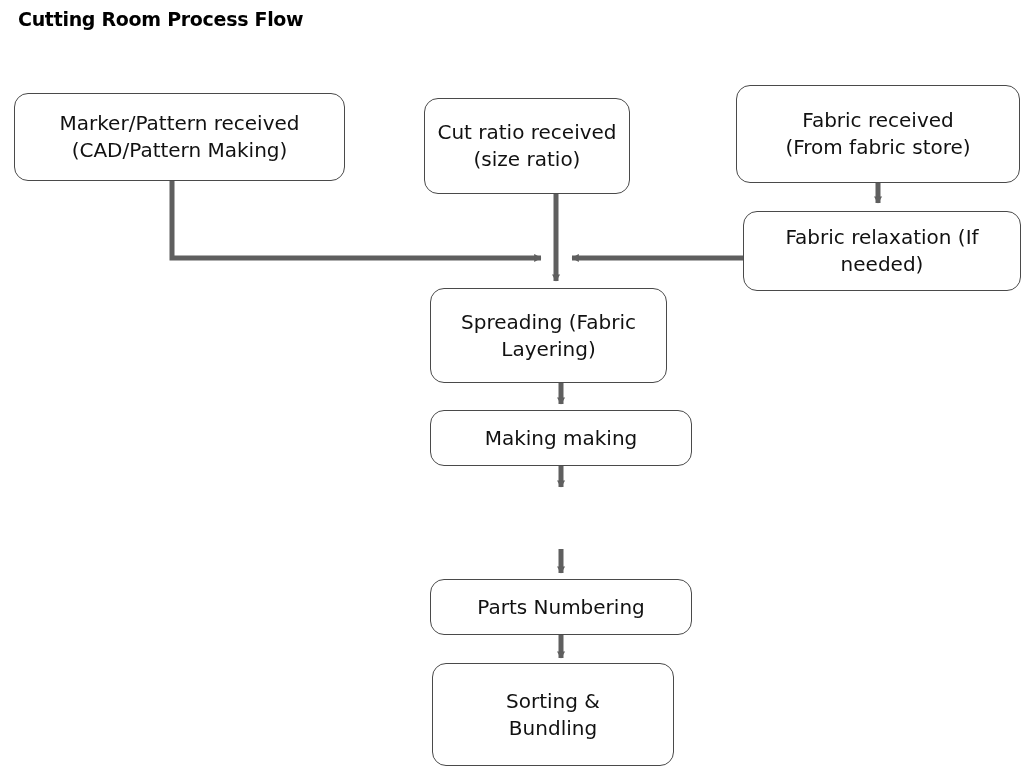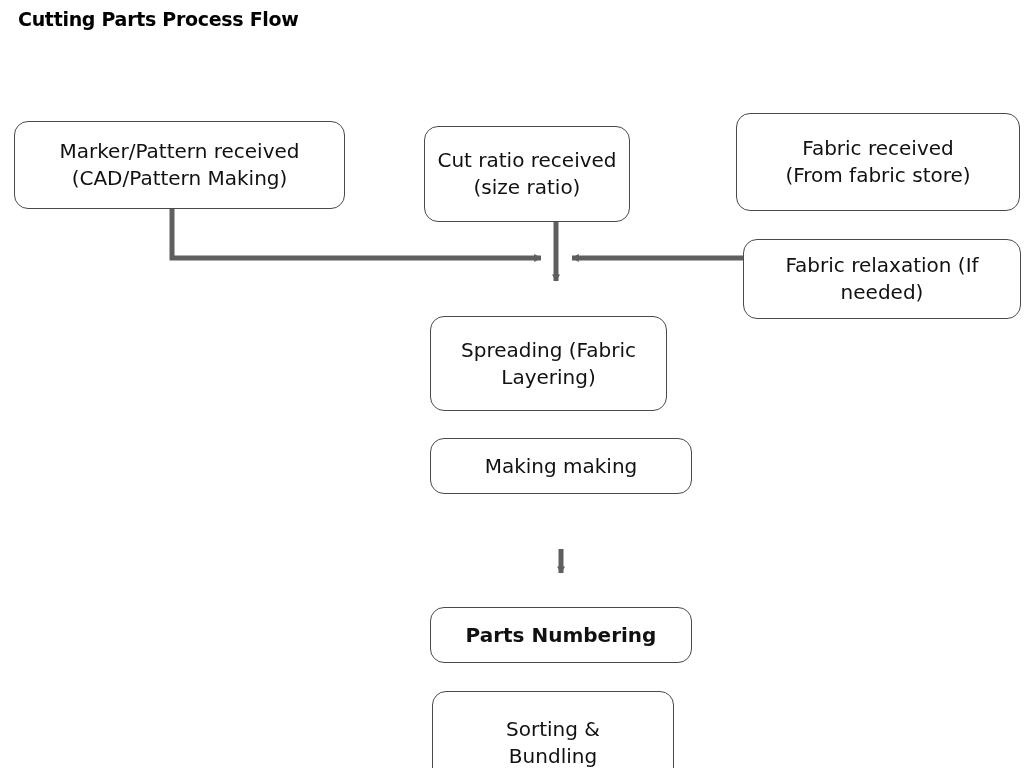--- a/index.html
+++ b/index.html
@@ -46,33 +46,32 @@
     border-radius: 14px;
     display: flex;
     align-items: center;
     justify-content: center;
     text-align: center;
     color: #111111;
     font-family: "DejaVu Sans", sans-serif;
     font-size: 20px;
     line-height: 1.35;
     padding: 2px 8px;
-    margin-top: 28px;
   }
   .node .label {
     display: block;
     white-space: pre-line;
   }
 </style>
 </head>
 <body>
 
 <div id="stage">
 
-  <div id="title">Cutting Parts Process Flow</div>
+  <div id="title">Cutting Room Process Flow</div>
 
   <svg id="edges" viewBox="0 0 1024 768" xmlns="http://www.w3.org/2000/svg">
     <defs>
       <marker id="ah-down" markerWidth="9" markerHeight="9" refX="4.5" refY="7.4" orient="0" markerUnits="userSpaceOnUse">
         <path d="M0.4,0.8 L8.6,0.8 L4.5,7.8 Z" fill="#5f5f5f"></path>
       </marker>
       <marker id="ah-right" markerWidth="9" markerHeight="9" refX="7.4" refY="4.5" orient="0" markerUnits="userSpaceOnUse">
         <path d="M0.6,0.4 L7.8,4.5 L0.6,8.6 Z" fill="#5f5f5f"></path>
       </marker>
       <marker id="ah-left" markerWidth="9" markerHeight="9" refX="1.6" refY="4.5" orient="0" markerUnits="userSpaceOnUse">
@@ -140,21 +139,21 @@
   <div class="node" style="left:430px; top:288px; width:237px; height:95px;">
     <span class="label">Spreading (Fabric
 Layering)</span>
   </div>
 
   <div class="node" style="left:430px; top:410px; width:262px; height:56px;">
     <span class="label">Making making</span>
   </div>
 
 
-  <div class="node" style="left:430px; top:579px; width:262px; height:56px;font-weight:bold;">
+  <div class="node" style="left:430px; top:579px; width:262px; height:56px;">
     <span class="label">Parts Numbering</span>
   </div>
 
   <div class="node" style="left:432px; top:663px; width:242px; height:103px;">
     <span class="label">Sorting &amp;
 Bundling</span>
   </div>
 
 </div>
 

